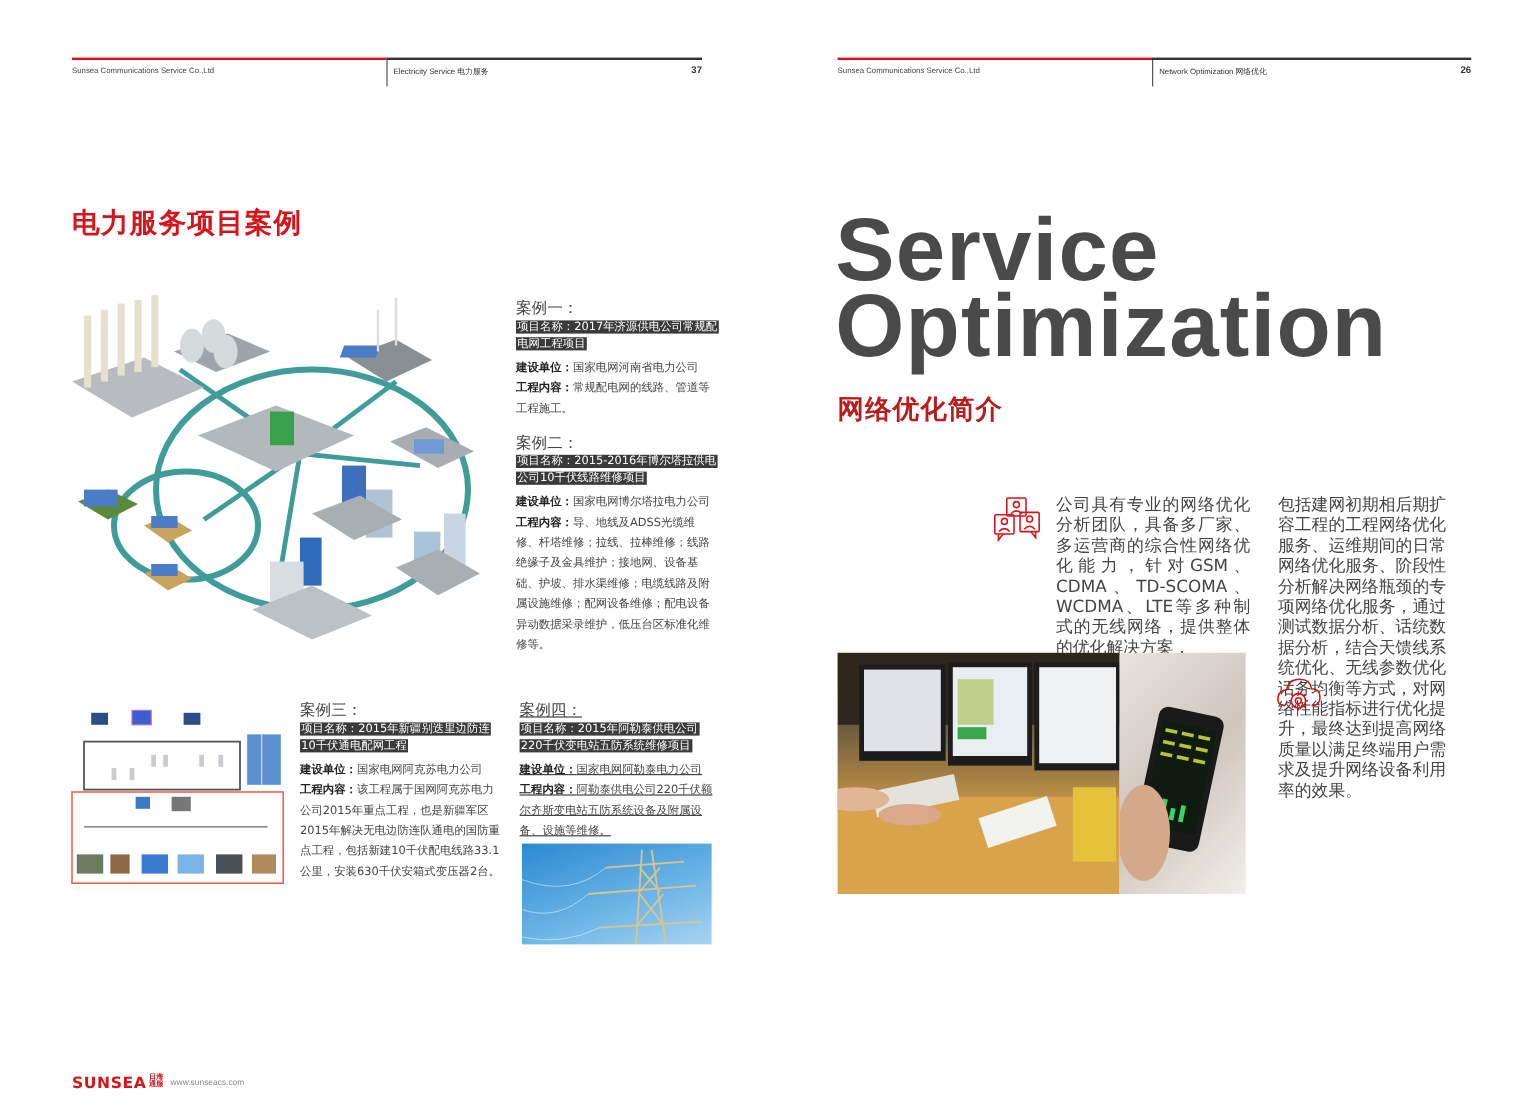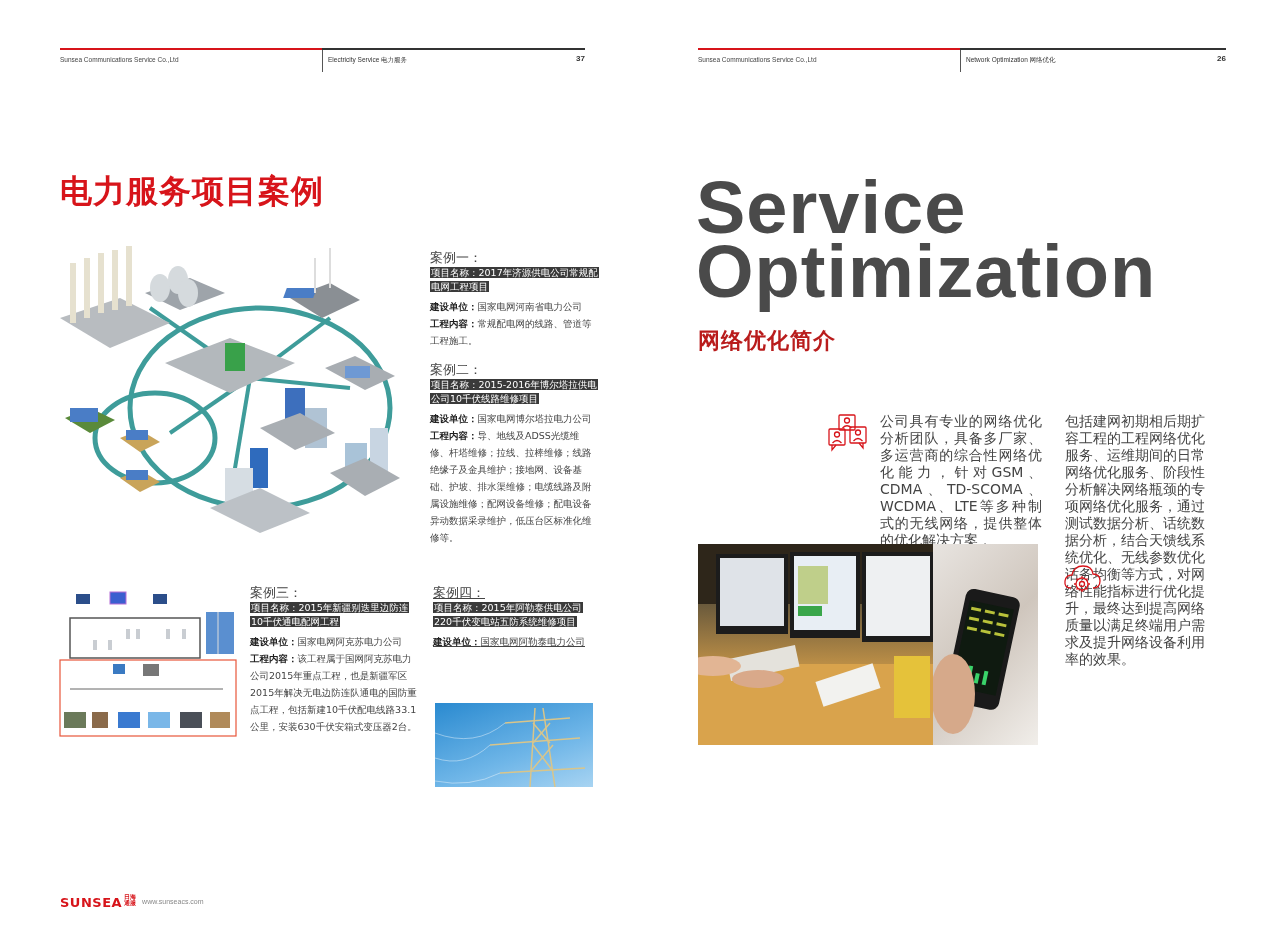--- a/index.html
+++ b/index.html
@@ -14,21 +14,21 @@
   
   .hdr { position:absolute; top:48px; height:24px; }
   .hdr .red { position:absolute; left:0; top:0; height:2px; background:#d7141a; }
   .hdr .dark { position:absolute; top:0; height:2px; background:#333; }
   .hdr .vline { position:absolute; top:2px; width:1px; height:22px; background:#555; }
   .hdr .company { position:absolute; top:8px; left:0; font-size:6.5px; color:#444; font-family:"Liberation Sans", sans-serif; white-space:nowrap; }
   .hdr .section { position:absolute; top:8px; font-size:6.5px; color:#333; font-family:"Liberation Sans", sans-serif; white-space:nowrap; }
   .hdr .pnum { position:absolute; top:6px; font-size:8px; font-weight:bold; color:#333; font-family:"Liberation Sans", sans-serif; }
 
   
-  .title-cn { position:absolute; left:60px; top:170px; font-size:32px; font-weight:bold; color:#d7141a; letter-spacing:1px; font-family:"DejaVu Sans", sans-serif; }
+  .title-cn { position:absolute; left:60px; top:170px; font-size:23px; font-weight:bold; color:#d7141a; letter-spacing:1px; font-family:"DejaVu Sans", sans-serif; }
 
   .case { position:absolute; font-size:9.5px; line-height:17px; color:#444; }
   .case .case-h { font-size:13px; color:#444; line-height:15px; margin-bottom:1px; }
   .case .proj { display:inline; background:#3a3a3a; color:#fff; font-size:9.5px; line-height:13px; padding:0 1px; box-decoration-break:clone; -webkit-box-decoration-break:clone; }
   .case .proj-wrap { line-height:13.5px; margin-bottom:5px; }
   .case .lbl { font-weight:bold; color:#222; }
   .case p { margin:0; }
 
   
   .illus { position:absolute; }
@@ -164,20 +164,21 @@
     <div class="case-h">案例三：</div>
     <div class="proj-wrap"><span class="proj">项目名称：2015年新疆别迭里边防连10千伏通电配网工程</span></div>
     <p><span class="lbl">建设单位：</span><span>国家电网阿克苏电力公司</span></p>
     <p><span class="lbl">工程内容：</span><span>该工程属于国网阿克苏电力公司2015年重点工程，也是新疆军区2015年解决无电边防连队通电的国防重点工程，包括新建10千伏配电线路33.1公里，安装630千伏安箱式变压器2台。</span></p>
   </div>
 
   <div class="case" style="left:433px;top:585px;width:162px;text-decoration:underline;">
     <div class="case-h">案例四：</div>
     <div class="proj-wrap"><span class="proj">项目名称：2015年阿勒泰供电公司220千伏变电站五防系统维修项目</span></div>
     <p><span class="lbl">建设单位：</span><span>国家电网阿勒泰电力公司</span></p>
+    <p><span class="lbl">工程内容：</span><span>阿勒泰供电公司220千伏额尔齐斯变电站五防系统设备及附属设备、设施等维修。</span></p>
   </div>
 
   <div class="illus tower-photo">
     <svg width="158" height="84" viewBox="0 0 158 84">
       <g stroke="#d9c58a" stroke-width="1.5" fill="none">
         <line x1="95" y1="84" x2="100" y2="5"></line>
         <line x1="120" y1="84" x2="108" y2="5"></line>
         <line x1="70" y1="20" x2="135" y2="15"></line>
         <line x1="55" y1="42" x2="145" y2="35"></line>
         <line x1="65" y1="70" x2="150" y2="65"></line>

